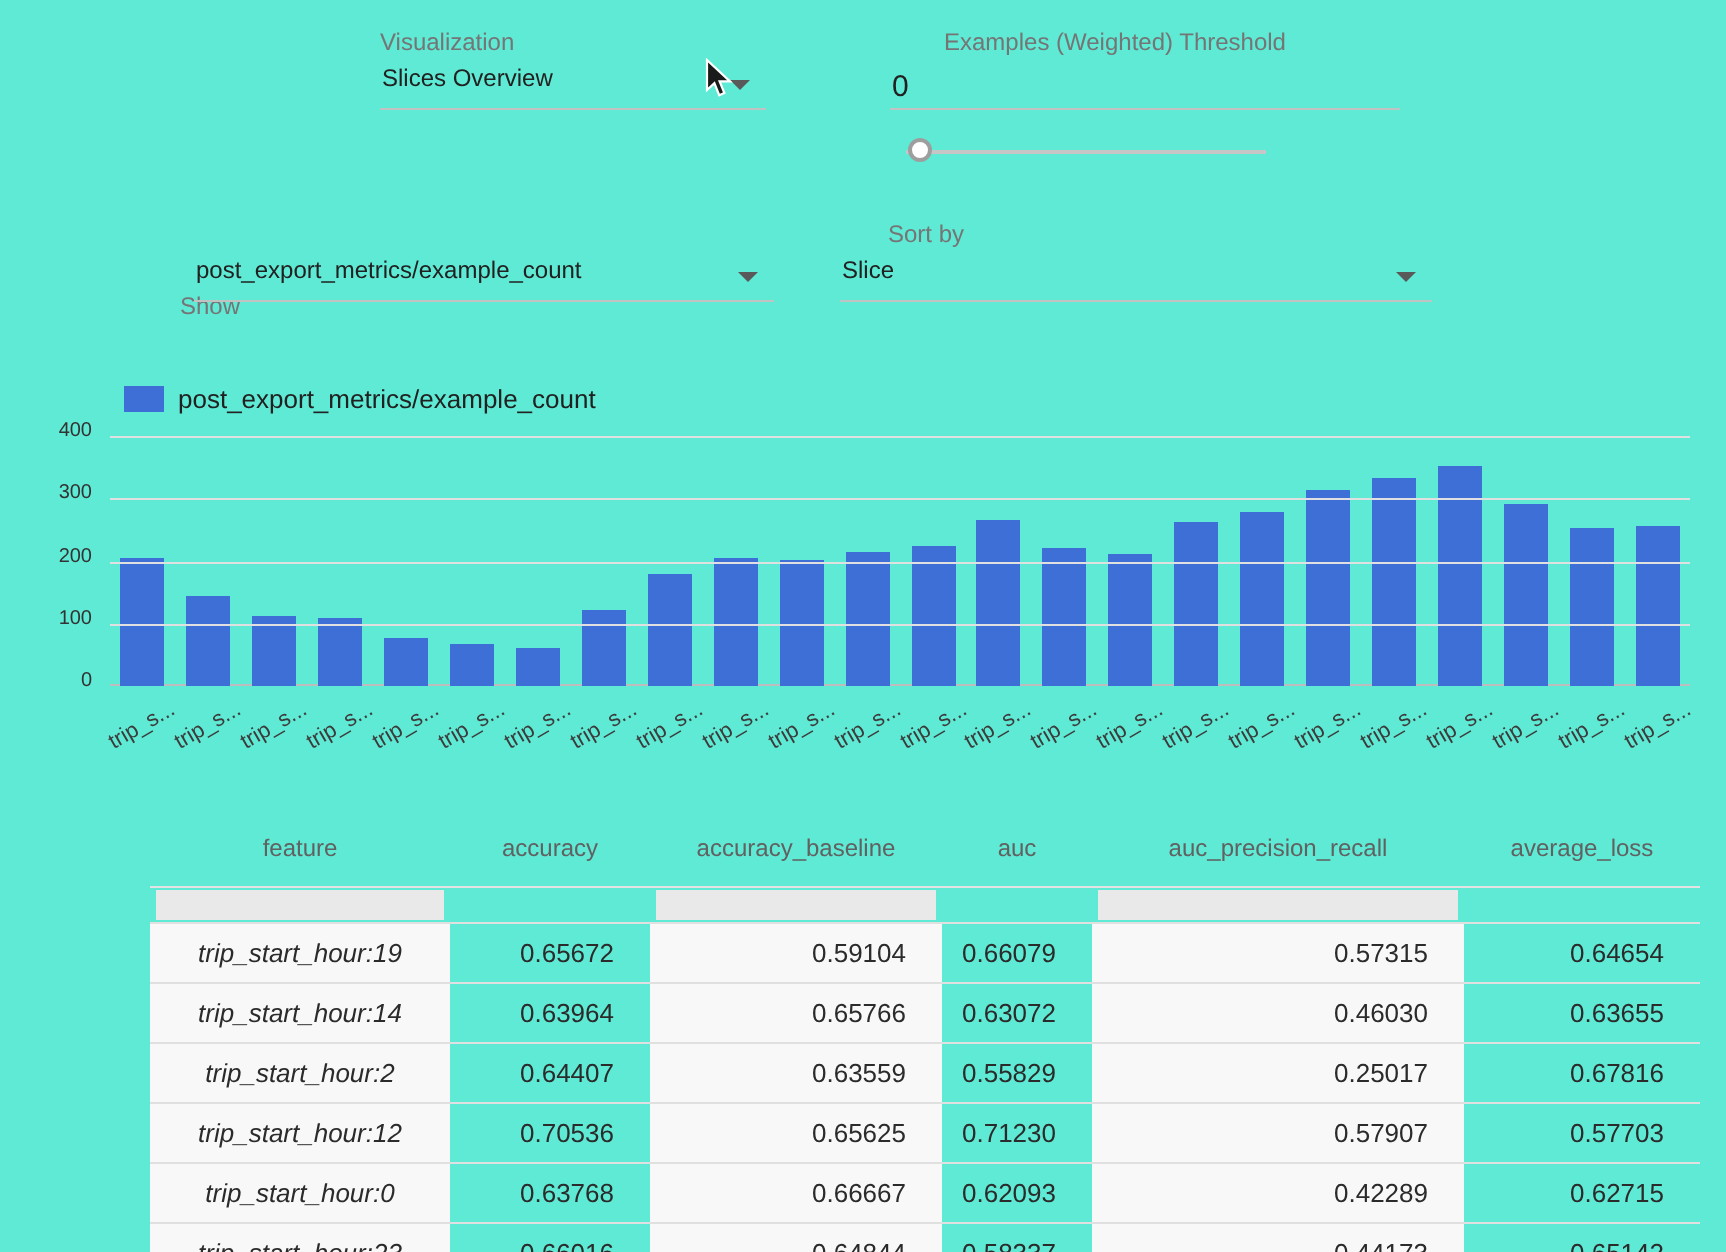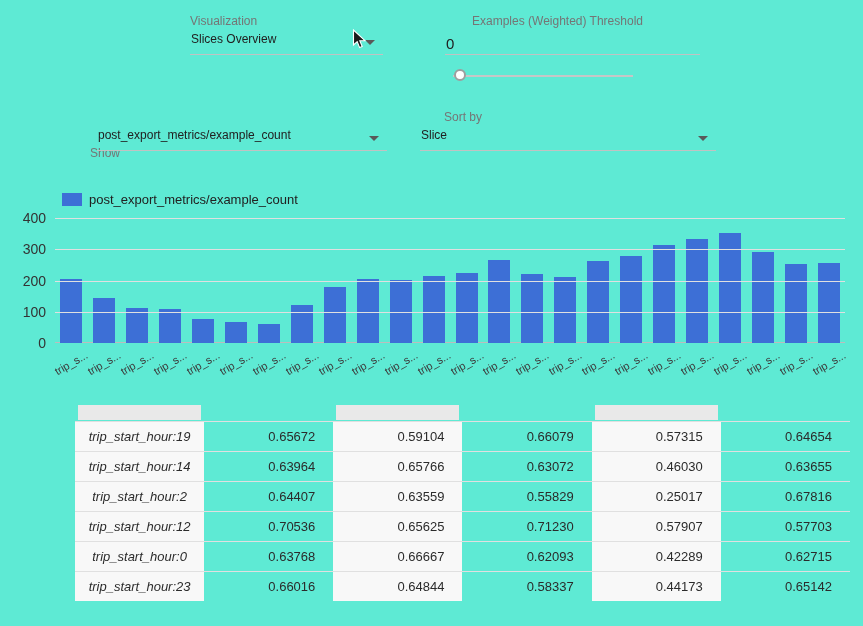--- a/index.html
+++ b/index.html
@@ -15,21 +15,21 @@
 
   .slider { position:absolute; height:14px; }
   .slider .track { position:absolute; left:0; right:0; top:6px; height:2px; background:#c6c6c6; }
   .slider .thumb { position:absolute; left:1px; top:0; width:12px; height:12px; border-radius:50%; border:2px solid #9e9e9e; background:#fff; }
 
   .legend { position:absolute; left:62px; top:192px; display:flex; align-items:center; gap:7px; }
   .legend .swatch { width:20px; height:13px; }
   .legend .legend-label { font-size:13px; color:#212121; }
 
   .y-axis { position:absolute; left:0; top:218px; width:46px; height:125px; }
-  .ytick { position:absolute; right:0; width:46px; text-align:right; font-size:14px; color:#333; }
+  .ytick { position:absolute; right:0; width:46px; text-align:right; font-size:10px; color:#333; }
 
   .plot { position:absolute; left:55px; top:218px; width:790px; height:125px; }
   .gridline { position:absolute; left:0; right:0; height:1px; background:#e0e0e0; }
   .baseline { position:absolute; left:0; right:0; bottom:0; height:1px; background:#bdbdbd; }
   .bars { position:absolute; left:0; top:0; width:100%; height:100%; display:flex; align-items:flex-end; }
   .slot { position:relative; flex:1; height:100%; }
   .bar { position:absolute; bottom:0; left:50%; transform:translateX(-50%); width:22px; }
   .xlabel { position:absolute; top:calc(100% + 14px); left:50%; transform:translateX(-50%) rotate(-30deg); white-space:nowrap; font-size:11px; color:#3c3c3c; }
 
   .metrics-table { position:absolute; left:75px; top:404px; width:775px; border-collapse:collapse; table-layout:fixed; }
@@ -189,20 +189,28 @@
         </div>
       </div>
   <div class="gridline" style="top: 93.75px;"></div>
       <div class="gridline" style="top: 62.5px;"></div>
       <div class="gridline" style="top: 31.25px;"></div>
       <div class="gridline" style="top: 0px;"></div>
     </div>
 
   <table class="metrics-table">
     <thead>
+      <tr>
+          <th style="width: 150px;">feature</th>
+          <th style="width: 100px;">accuracy</th>
+          <th style="width: 146px;">accuracy_baseline</th>
+          <th style="width: 75px;">auc</th>
+          <th style="width: 186px;">auc_precision_recall</th>
+          <th style="width: 118px;">average_loss</th>
+        </tr>
       <tr class="filter-row">
           <td class="shade">
             <div class="filter-box"></div>
           </td>
           <td>
             <div class="filter-box"></div>
           </td>
           <td class="shade">
             <div class="filter-box"></div>
           </td>

